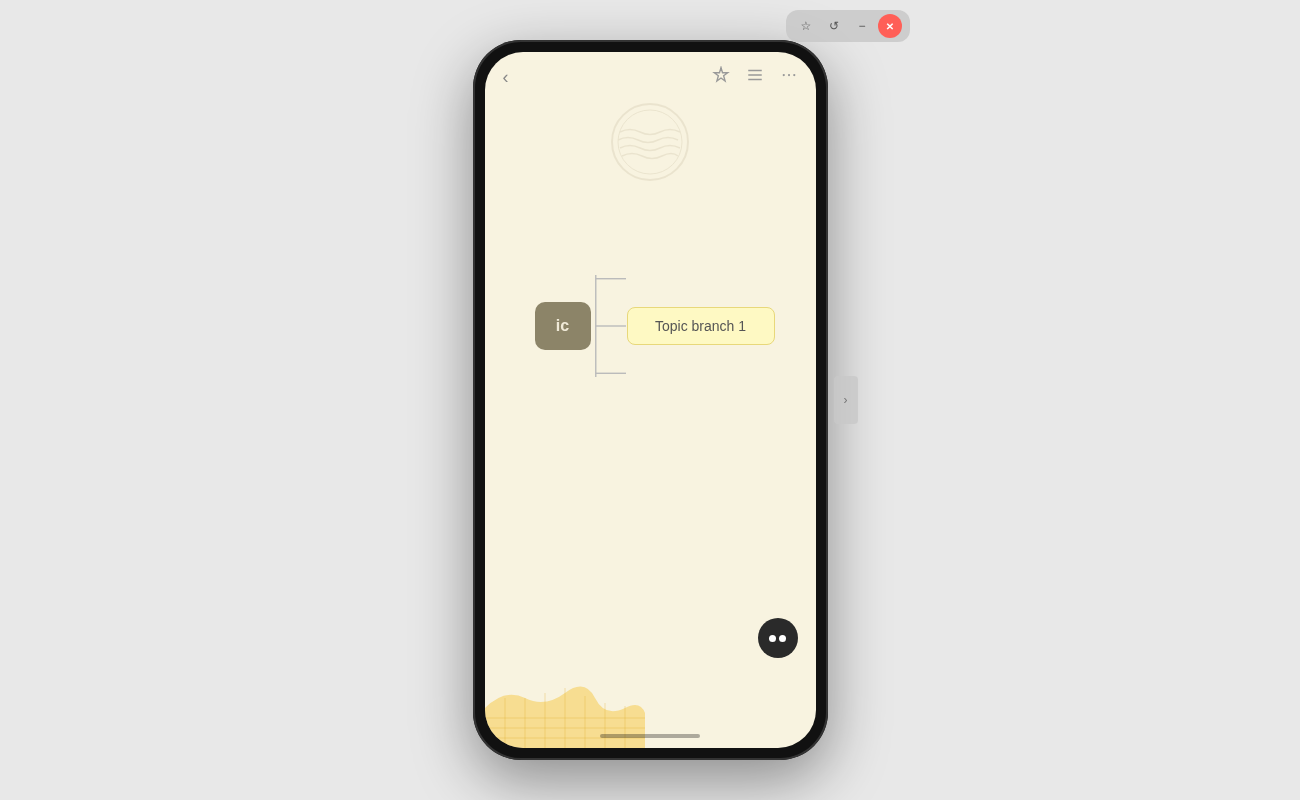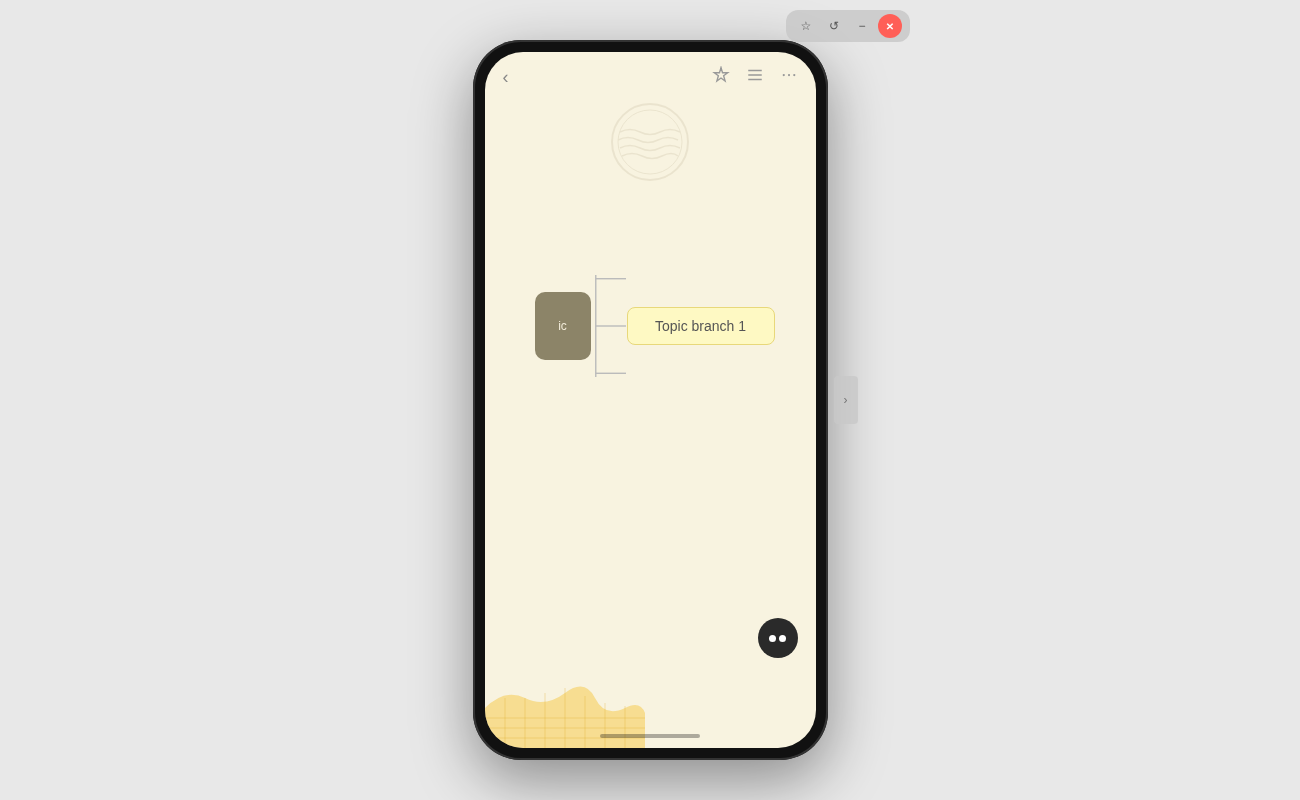--- a/index.html
+++ b/index.html
@@ -124,29 +124,29 @@
       position: absolute;
       top: 160px;
       left: 50px;
       display: flex;
       align-items: center;
     }
 
     
     .root-node {
       width: 56px;
-      height: 68px;
+      height: 48px;
       background: #8c8468;
       border-radius: 10px;
       display: flex;
       align-items: center;
       justify-content: center;
       color: #f0ead8;
-      font-size: 12px;
-      font-weight: 400;
+      font-size: 16px;
+      font-weight: 700;
       flex-shrink: 0;
     }
 
     
     .branch-connector {
       position: relative;
       width: 36px;
       display: flex;
       align-items: center;
       flex-shrink: 0;

